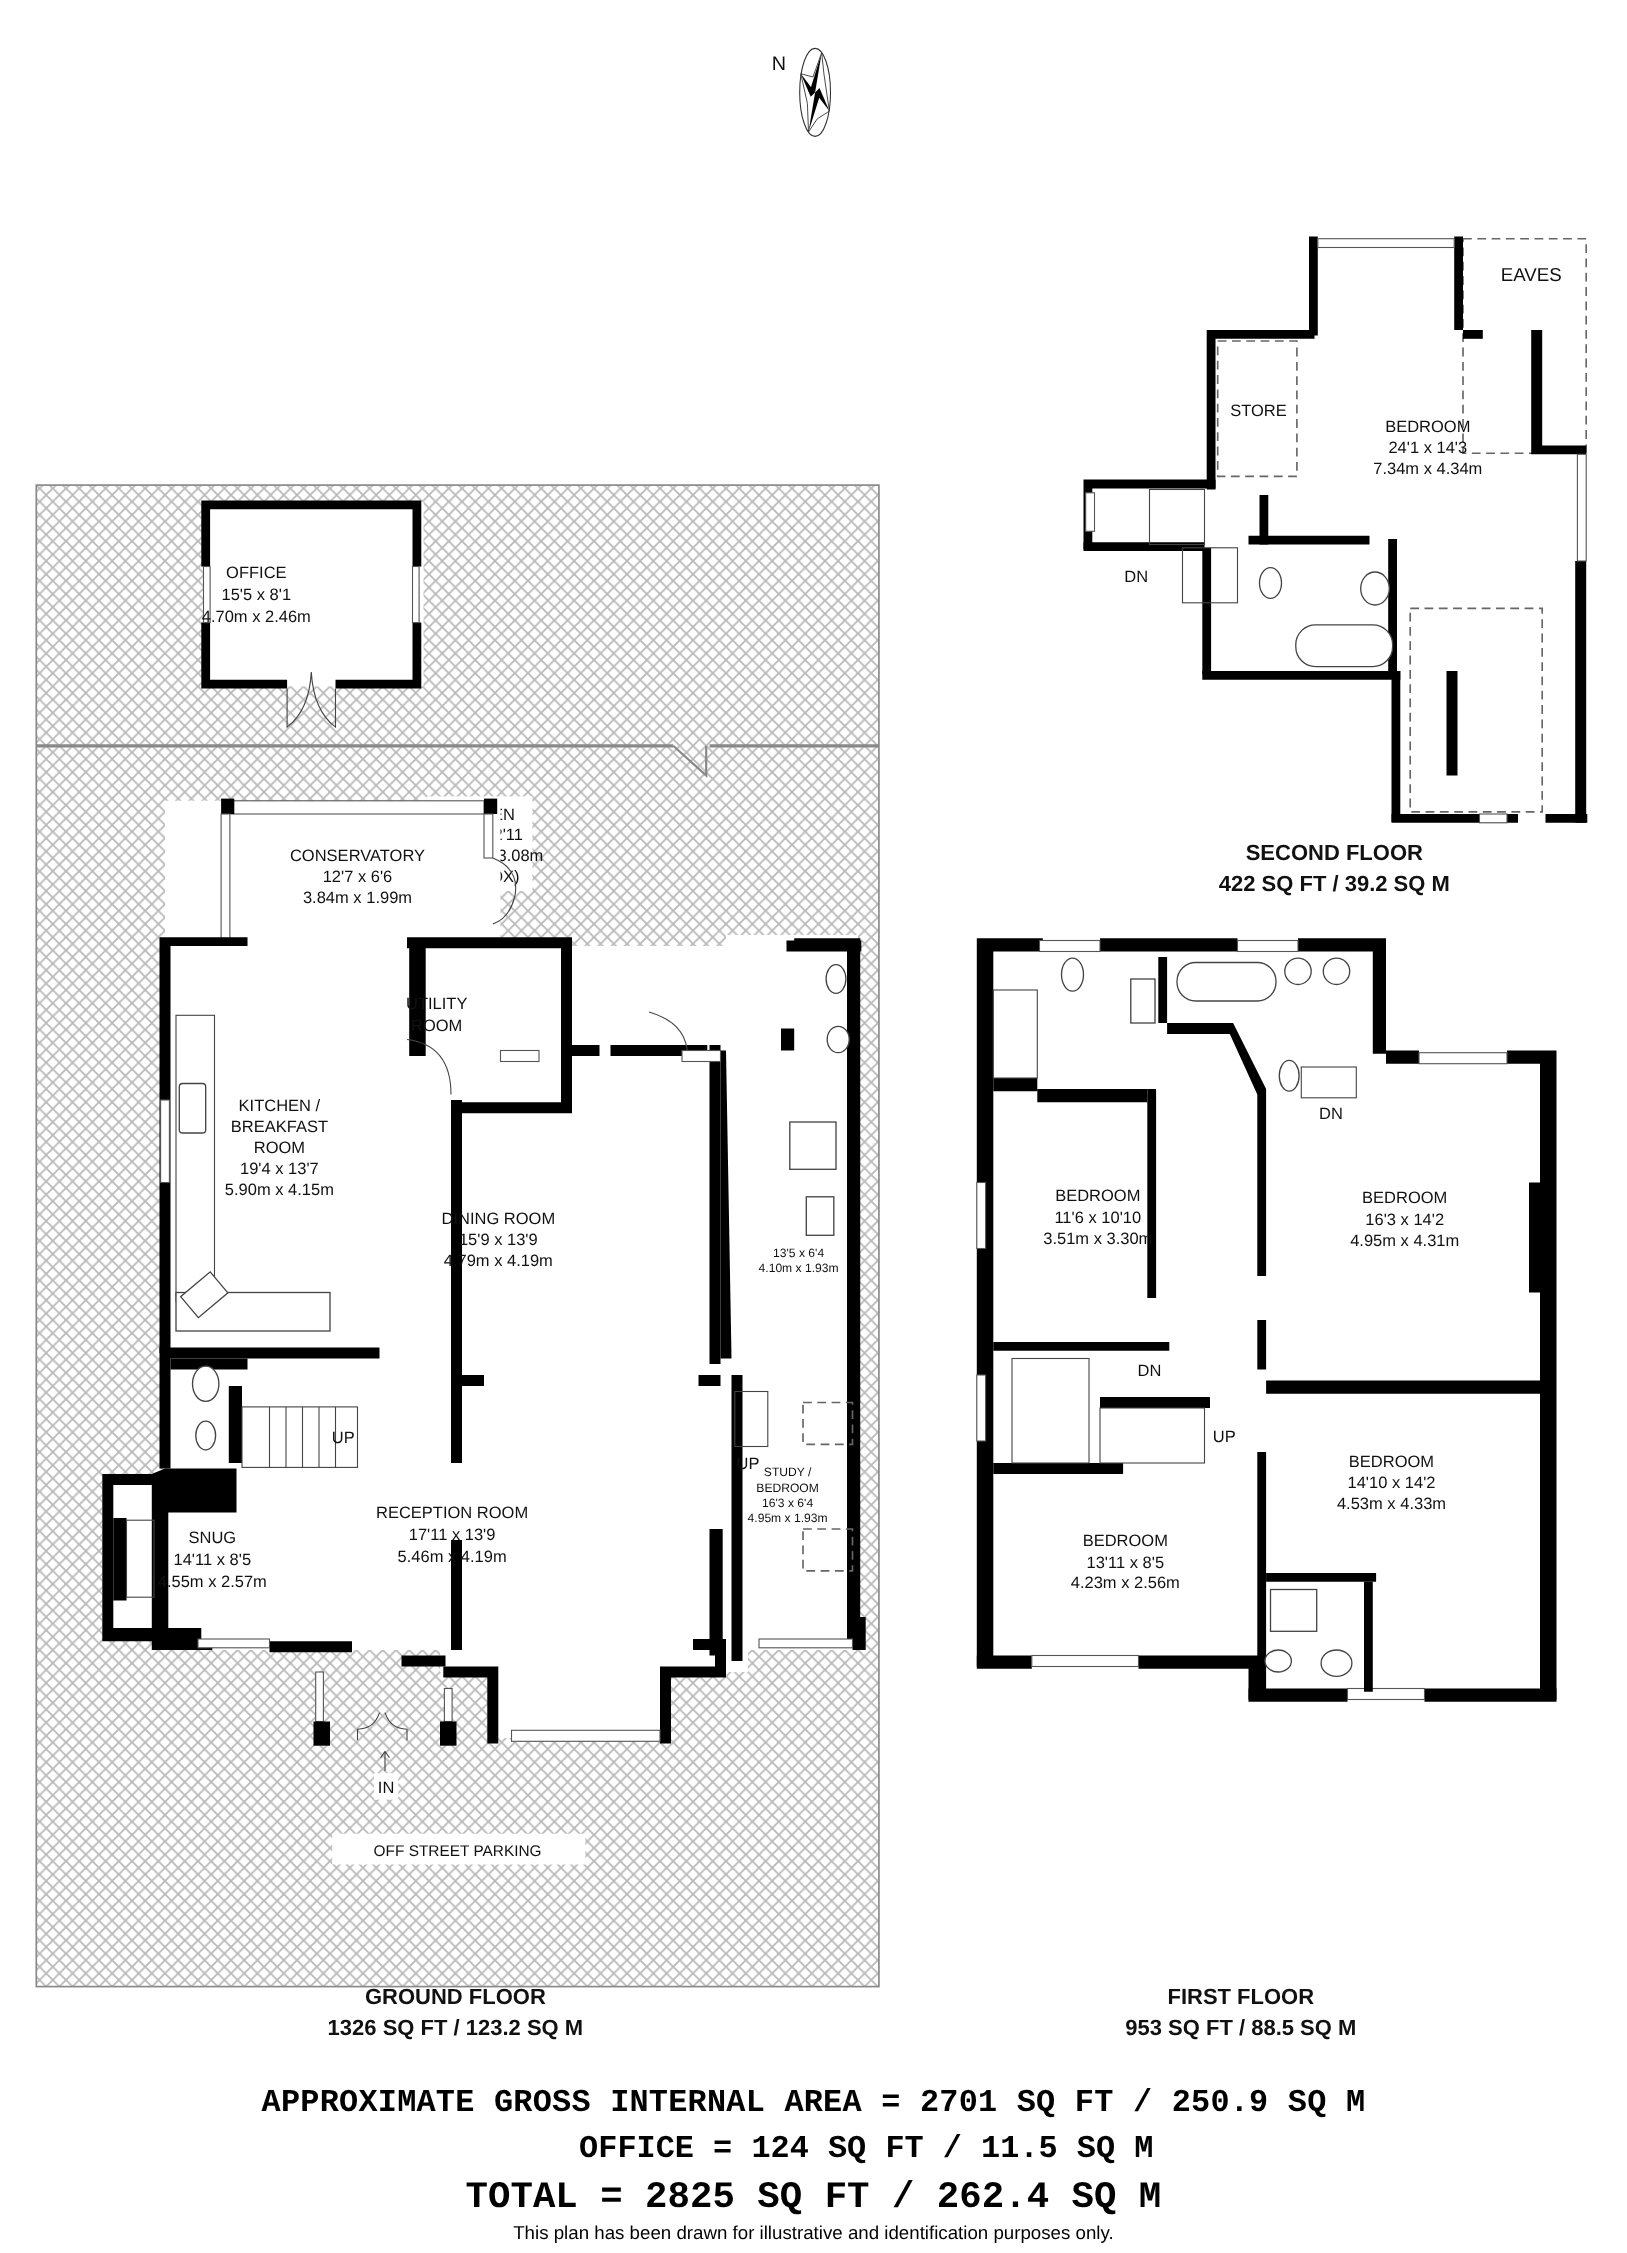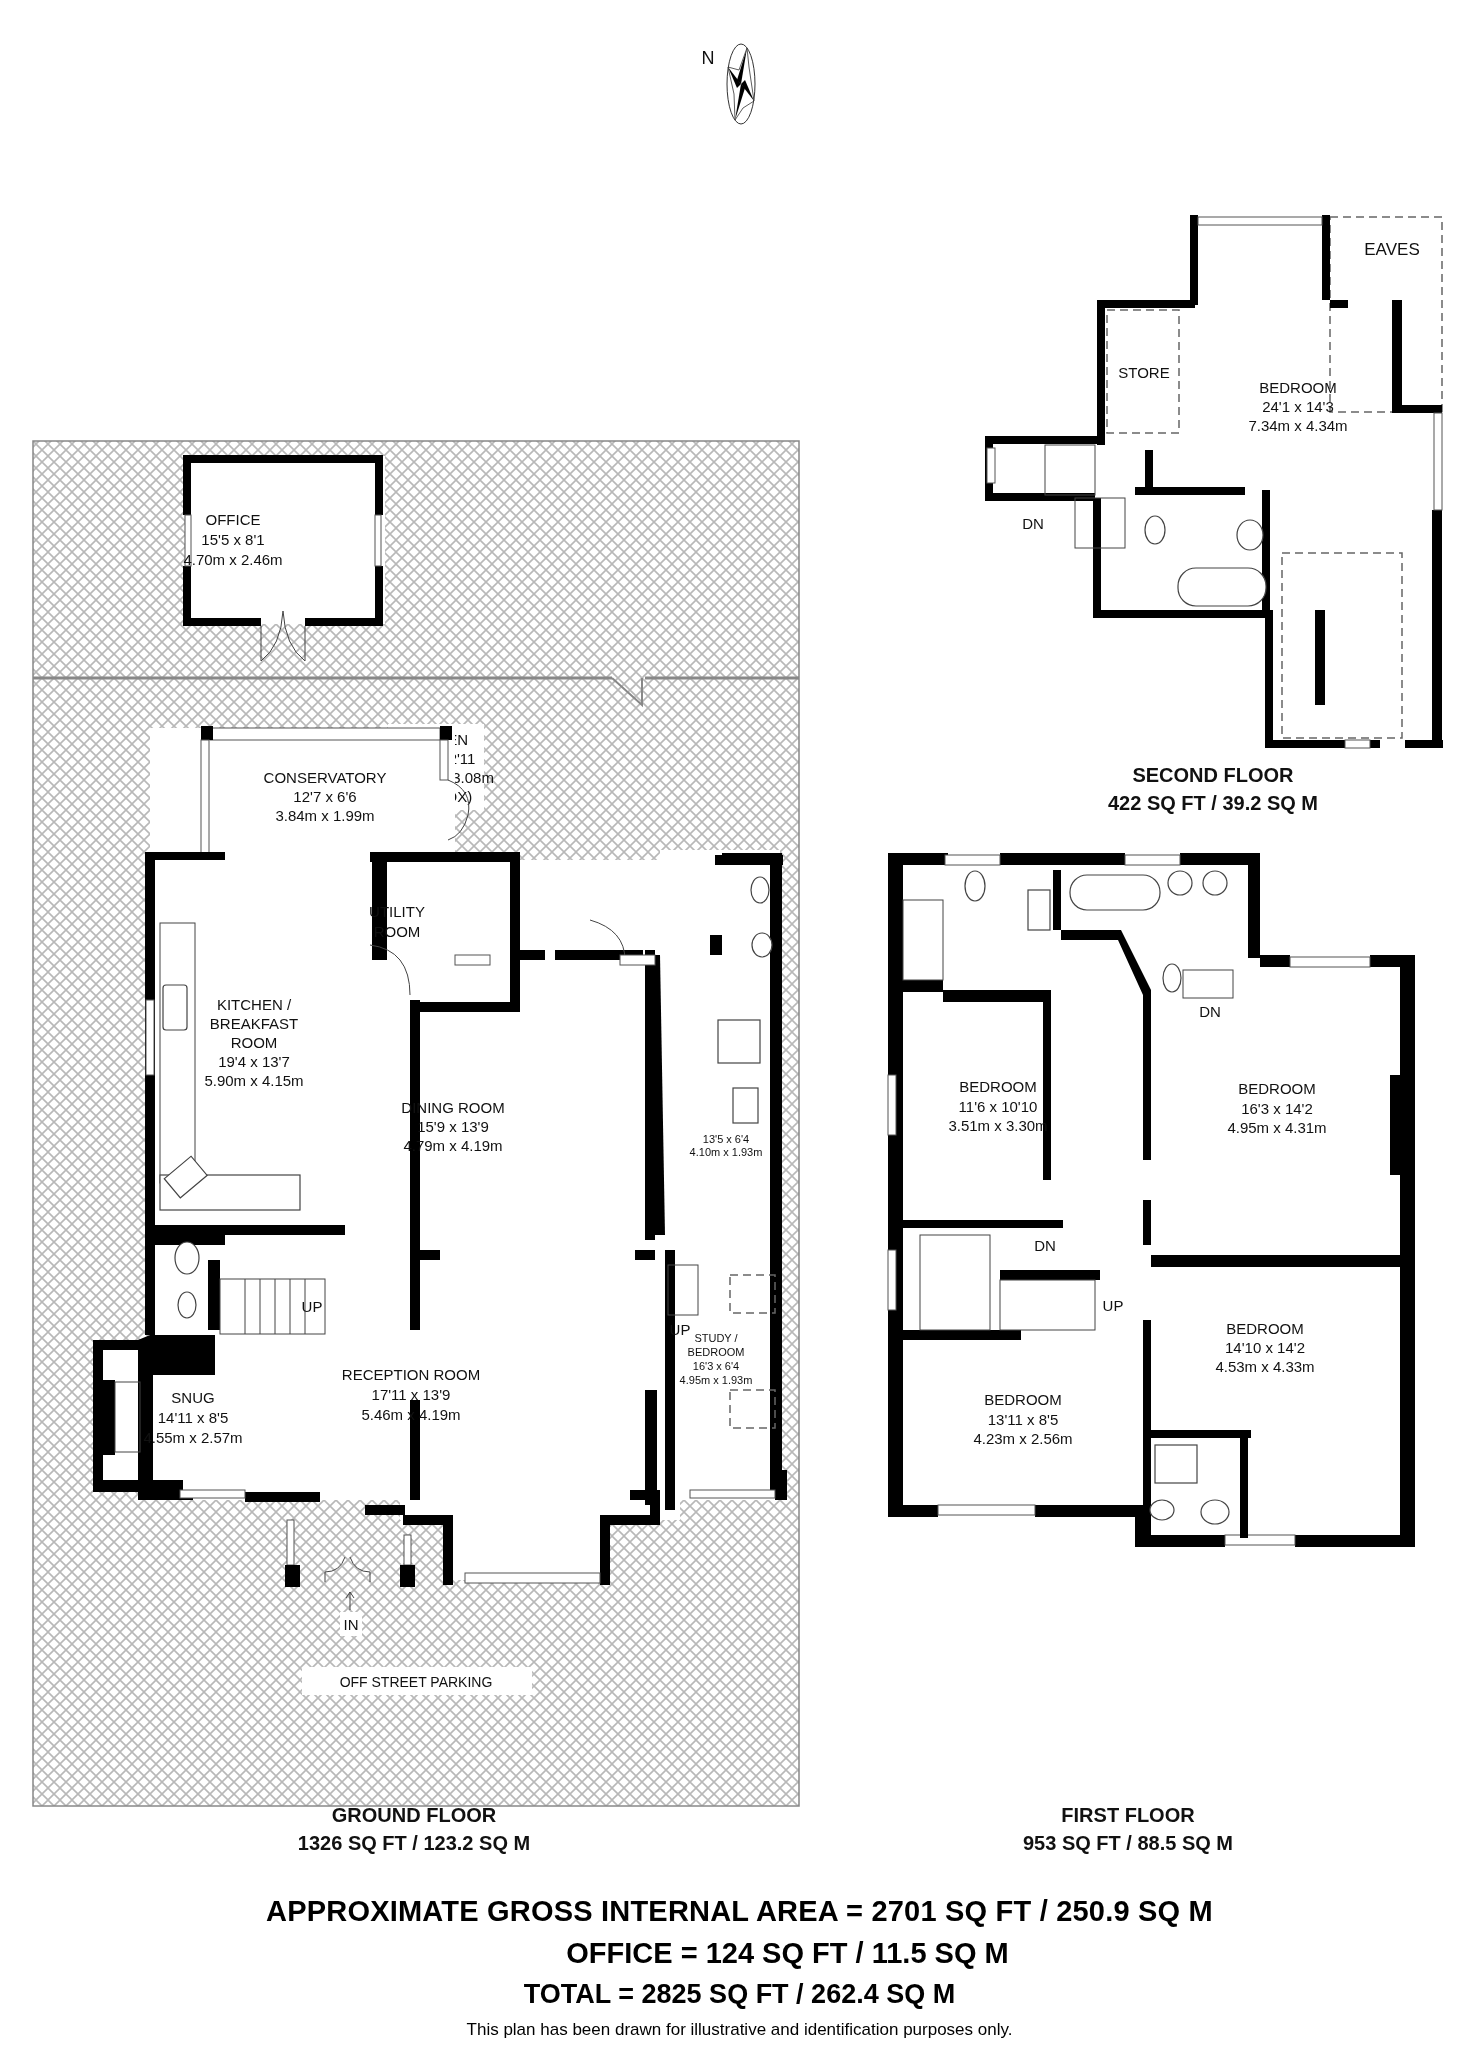--- a/index.html
+++ b/index.html
@@ -2,24 +2,24 @@
 <html><head>
 <meta charset="utf-8">
 <style>
   html, body { margin: 0; padding: 0; background: #ffffff; }
   body { width: 1479px; height: 2048px; position: relative; overflow: hidden; font-family: "Liberation Sans", sans-serif; color: #111; }
   svg.plan { position: absolute; left: 0; top: 0; }
   .lbl { font-family: "Liberation Sans", sans-serif; fill: #111; text-anchor: middle; }
   .room { font-size: 15px; }
   .room-sm { font-size: 11px; }
   .floor-title { font-size: 20px; font-weight: bold; }
-  .summary { position: absolute; left: 0; width: 1479px; text-align: center; font-family: Liberation Sans, sans-serif; font-weight: bold; color: #000; }
+  .summary { position: absolute; left: 0; width: 1479px; text-align: center; font-family: Liberation Mono, monospace; font-weight: bold; color: #000; }
   .summary.l1 { top: 1895px; font-size: 29px; letter-spacing: 0.2px; }
   .summary.l2 { top: 1937px; font-size: 29px; padding-left: 48px; }
-  .summary.l3 { top: 1979px; font-size: 27px; }
+  .summary.l3 { top: 1979px; font-size: 34px; }
   .disclaimer { position: absolute; left: 0; width: 1479px; top: 2020px; text-align: center; font-size: 17px; color: #000; font-family: "Liberation Sans", sans-serif; }
   .wall { fill: #000; }
   .win { fill: #fff; stroke: #555; stroke-width: 1; }
   .thin { fill: none; stroke: #444; stroke-width: 1; }
   .dash { fill: none; stroke: #666; stroke-width: 1.5; stroke-dasharray: 8 5; }
   .fixture { fill: #fff; stroke: #444; stroke-width: 1.2; }
 </style>
 </head>
 <body>
 

